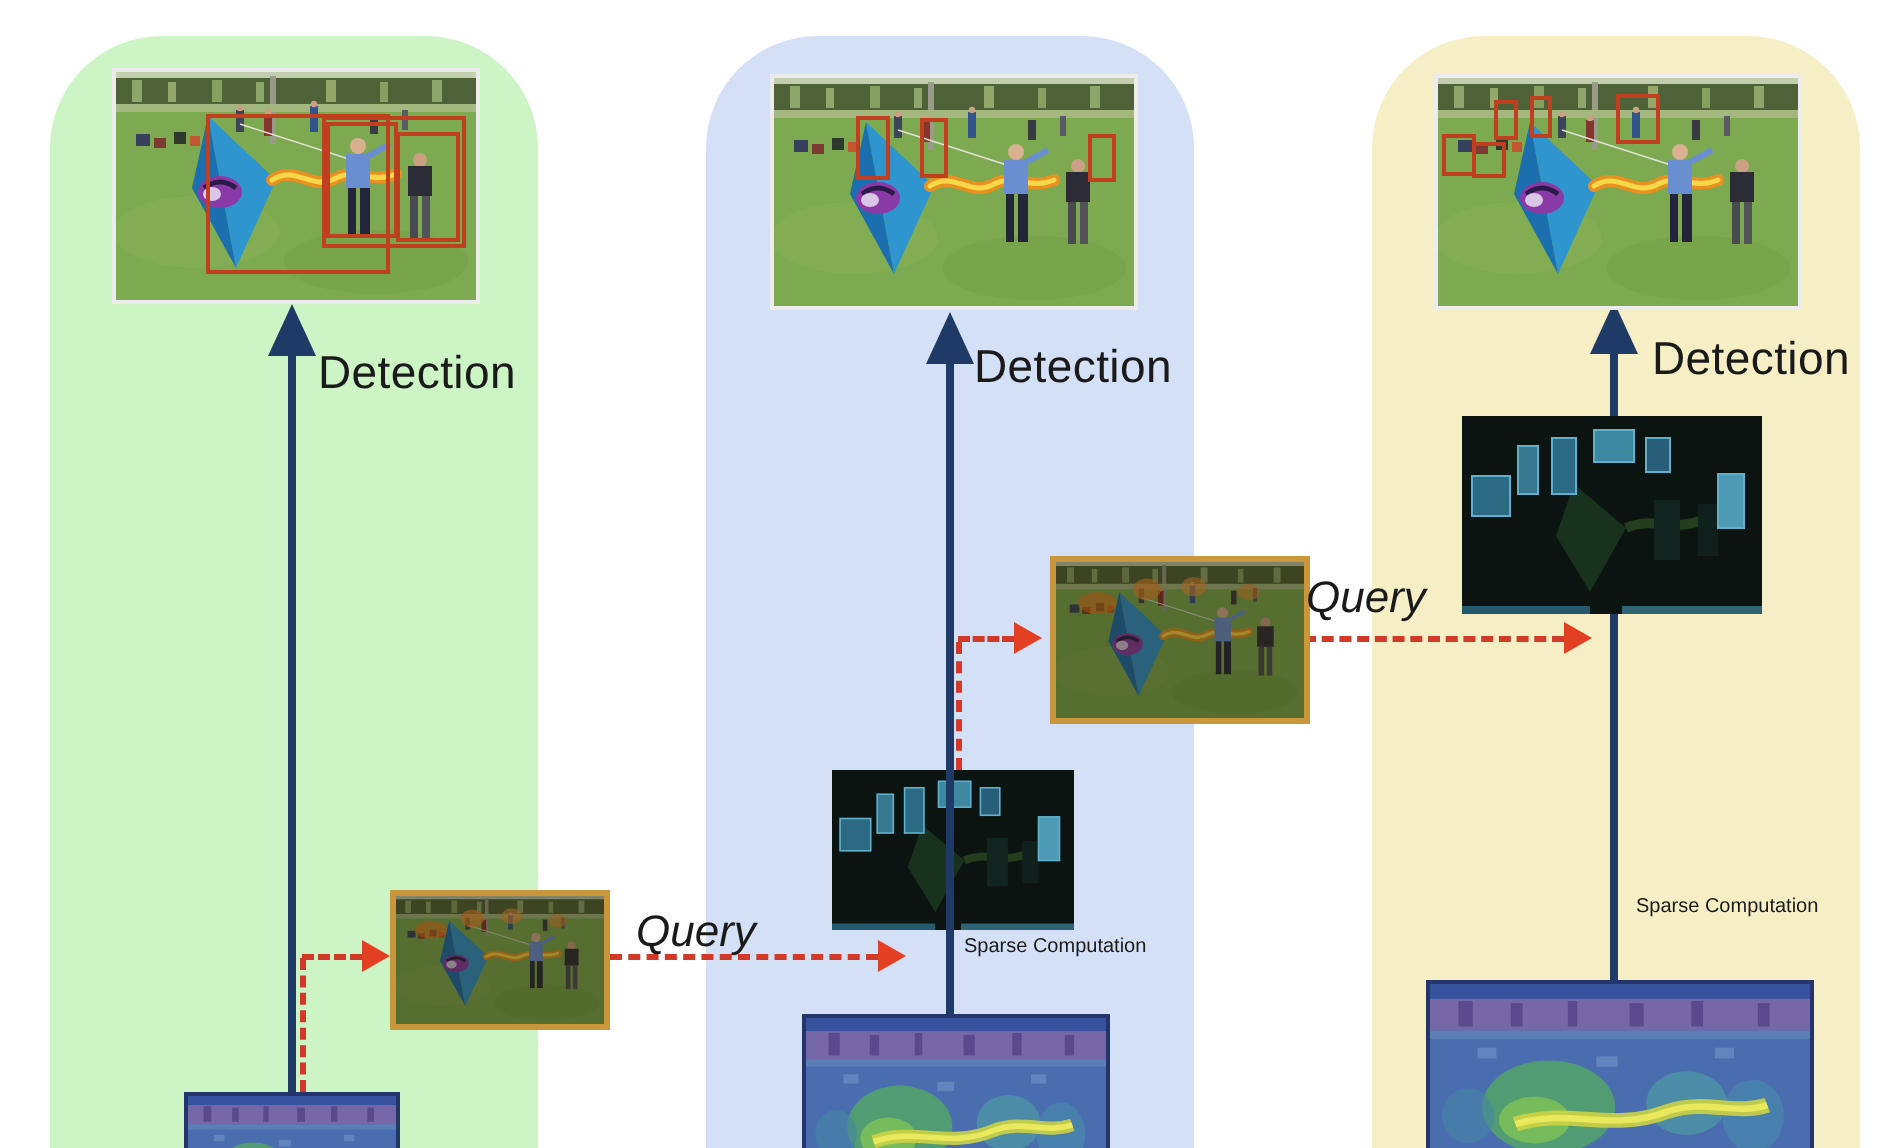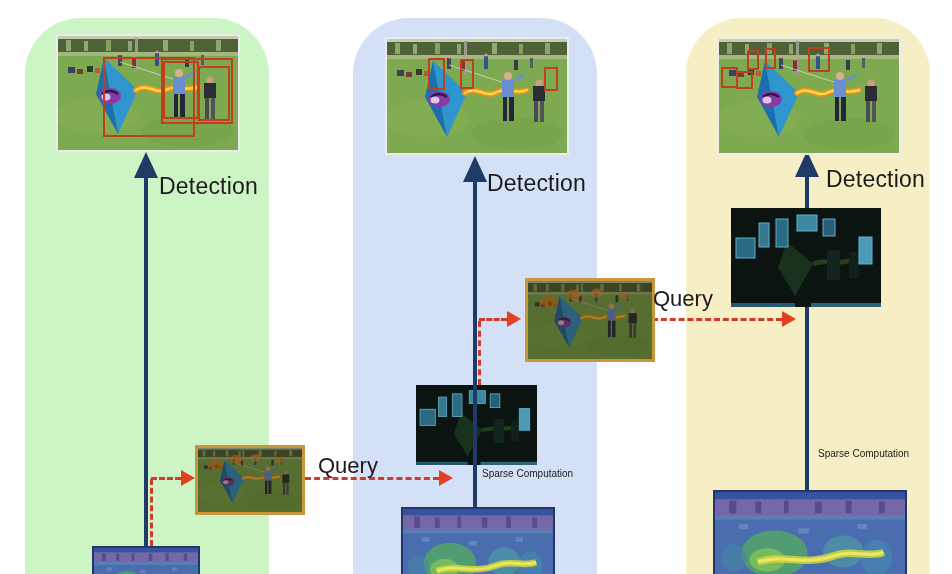--- a/index.html
+++ b/index.html
@@ -5,21 +5,21 @@
   html,body{margin:0;padding:0;background:#ffffff;}
   #stage{position:relative;width:952px;height:574px;overflow:hidden;background:#ffffff;
          font-family:"Liberation Sans",sans-serif;color:#1a1a1a;}
   .panel{position:absolute;top:18px;width:244px;height:640px;border-radius:56px;z-index:0;}
   .photo{position:absolute;z-index:3;border:2px solid #ececec;background:#7da950;}
   .photo svg{display:block;}
   .navline{position:absolute;width:4px;background:#1f3a66;}
   .navhead{position:absolute;width:0;height:0;border-left:12px solid transparent;
            border-right:12px solid transparent;border-bottom:26px solid #1f3a66;}
   .lbl-detection{position:absolute;font-size:23px;z-index:6;letter-spacing:0.2px;}
-  .lbl-query{position:absolute;font-size:22px;z-index:6;}
+  .lbl-query{position:absolute;font-size:22px;z-index:6;font-style:italic;}
   .lbl-sparse{position:absolute;font-size:10px;line-height:19px;width:112px;z-index:6;}
   .dashv{position:absolute;width:0;border-left:3px dashed #d13a28;z-index:4;}
   .dashh{position:absolute;height:0;border-top:3px dashed #d13a28;z-index:4;}
   .redhead{position:absolute;width:0;height:0;border-top:8px solid transparent;
            border-bottom:8px solid transparent;border-left:14px solid #e34023;z-index:4;}
   .thumb{position:absolute;border:3px solid #c9963b;z-index:5;background:#5a5230;}
   .thumb svg{display:block;}
   .fmap{position:absolute;border:2px solid #24356b;background:#0b1410;}
   .fmap svg{display:block;}
   .defs-holder{position:absolute;width:0;height:0;overflow:hidden;}

